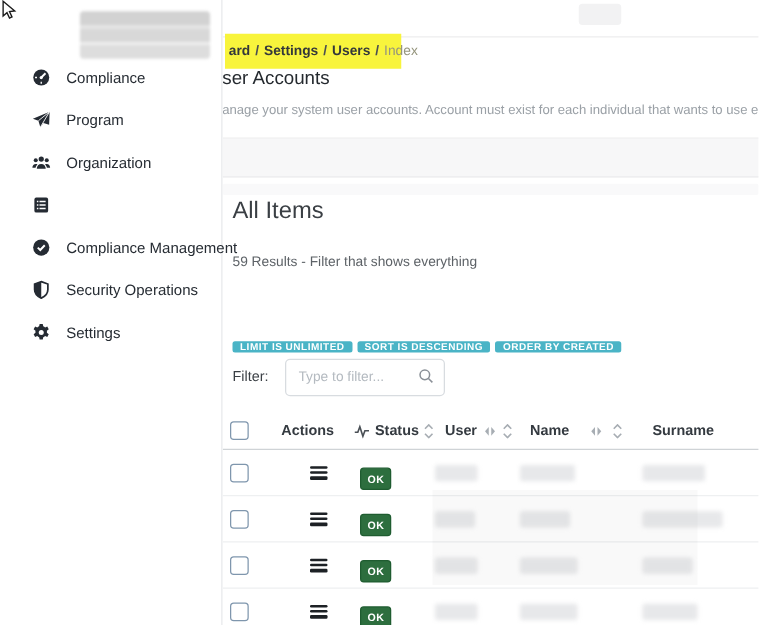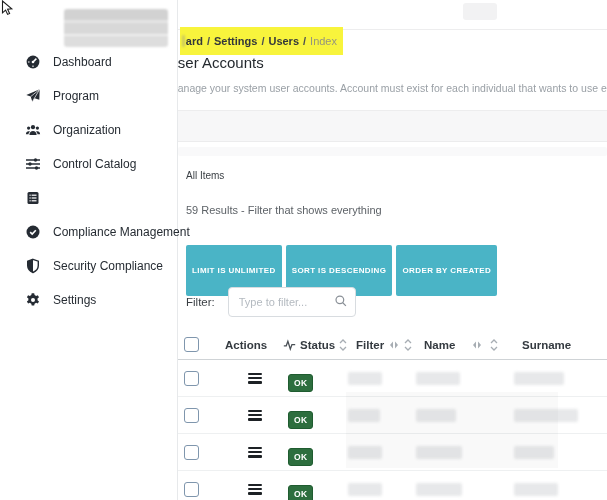--- a/index.html
+++ b/index.html
@@ -13,40 +13,40 @@
   *{box-sizing:border-box;margin:0;padding:0;}
   html,body{width:607px;height:500px;overflow:hidden;background:#fff;}
   body{font-family:"Liberation Sans","DejaVu Sans",sans-serif;color:var(--ink);}
   .stage{position:relative;width:607px;height:500px;background:#fff;}
 
   
   .main{position:absolute;left:178px;top:0;width:429px;height:500px;overflow:hidden;background:#fff;}
   .topbar{position:absolute;left:0;top:0;width:429px;height:30px;border-bottom:1px solid #ededee;}
   .blur-chip{position:absolute;left:285px;top:3px;width:34px;height:17px;background:#f2f2f3;border-radius:3px;}
 
-  .breadcrumb{position:absolute;left:2px;top:27px;width:163px;height:28px;background:var(--yellow);
+  .breadcrumb{position:absolute;left:2px;top:27px;width:141px;height:28px;background:var(--yellow);
     display:flex;align-items:center;padding:0 6px 0 2px;z-index:3;font-size:11px;font-weight:700;color:#33373b;white-space:nowrap;}
   .breadcrumb .blur-frag{display:inline-block;width:27px;height:12px;background:rgba(150,150,138,.45);filter:blur(1px);margin-right:1px;border-radius:2px;}
   .breadcrumb .sep{margin:0 4px;color:#4a4e52;}
   .breadcrumb .crumb{cursor:pointer;}
   .breadcrumb .current{color:#95957d;font-weight:400;}
 
   .page-title{position:absolute;left:0;top:54px;margin-left:-11px;font-size:15px;font-weight:500;color:#24292e;white-space:nowrap;}
   .page-desc{position:absolute;left:0;top:82px;margin-left:-9px;font-size:10.5px;color:var(--muted);white-space:nowrap;}
 
   .divider{position:absolute;left:0;top:110px;width:429px;border-top:1px solid #ededee;}
   .toolbar-band{position:absolute;left:0;top:111px;width:429px;height:31px;background:#f7f7f8;border-bottom:1px solid #ececed;}
   .substrip{position:absolute;left:0;top:147px;width:429px;height:9px;background:#f9f9fa;border-radius:2px;}
 
-  .section-title{position:absolute;left:8px;top:170px;font-size:10px;font-weight:500;color:#3a3f44;text-align:center;}
+  .section-title{position:absolute;left:8px;top:158px;font-size:19px;font-weight:500;color:#3a3f44;text-align:center;}
   .results-line{position:absolute;left:8px;top:204px;font-size:11px;color:#5d6267;}
 
   .chips{position:absolute;left:8px;top:245px;display:flex;gap:4px;}
   .chip{background:var(--teal);color:#fff;font-size:8px;font-weight:700;letter-spacing:.4px;
-    padding:21px 6px;border:0;border-radius:2px;cursor:pointer;font-family:inherit;}
+    padding:0 6px;border:0;border-radius:2px;cursor:pointer;font-family:inherit;margin-top:28px;}
 
   .filter-row{position:absolute;left:8px;top:287px;display:flex;align-items:center;}
   .filter-label{font-size:11.5px;color:#3a3f44;margin-right:13px;}
   .filter-box{position:relative;}
   .filter-input{width:128px;height:30px;border:1px solid #d8dce0;border-radius:4px;padding:0 28px 0 10px;
     font-size:11px;color:#3a3f44;font-family:inherit;outline:none;}
   .filter-input::placeholder{color:#b4bac0;}
   .search-ico{position:absolute;right:8px;top:7px;cursor:pointer;}
 
   
@@ -149,21 +149,21 @@
           </span>
           <span>Status</span>
           <span>
             <svg width="8" height="12" viewBox="0 0 8 12">
                 <polyline points="1,4 4,1 7,4" fill="none" stroke="#a7adb3" stroke-width="1.3"></polyline>
                 <polyline points="1,8 4,11 7,8" fill="none" stroke="#a7adb3" stroke-width="1.3"></polyline>
               </svg>
           </span>
         </span>
         <span class="c-login">
-          <span>Filter</span>
+          <span>User</span>
           <span>
             <svg width="10" height="10" viewBox="0 0 10 10">
                 <path d="M4 1.5 1 5l3 3.5Z" fill="#a7adb3"></path>
                 <path d="M6 1.5 9 5 6 8.5Z" fill="#a7adb3"></path>
               </svg>
           </span>
           <span>
             <svg width="8" height="12" viewBox="0 0 8 12">
                 <polyline points="1,4 4,1 7,4" fill="none" stroke="#a7adb3" stroke-width="1.3"></polyline>
                 <polyline points="1,8 4,11 7,8" fill="none" stroke="#a7adb3" stroke-width="1.3"></polyline>
@@ -299,21 +299,21 @@
     <ul class="nav">
       <li>
         <span class="ico">
           <svg width="16" height="16" viewBox="0 0 16 16">
               <circle cx="8" cy="8" r="6.4" fill="#252b33"></circle>
               <path d="M8 8 11.4 4.6" stroke="#fff" stroke-width="1.5"></path>
               <circle cx="8" cy="8" r="1.3" fill="#fff"></circle>
               <path d="M3 8h1.6M8 13v-1.6" stroke="#fff" stroke-width="1.1"></path>
             </svg>
         </span>
-        <span class="lbl">Dashboard</span>
+        <span class="lbl">Compliance</span>
       </li>
       <li>
         <span class="ico">
           <svg width="16" height="16" viewBox="0 0 16 16">
               <path d="M14.7 1.3 1.3 6.9l4.4 1.7 1.6 5.1 2.4-3.4 4.6 1.4Z" fill="#252b33"></path>
               <path d="M5.7 8.6 14.7 1.3 7.3 13.7" fill="none" stroke="#fff" stroke-width="0.7"></path>
             </svg>
         </span>
         <span class="lbl">Program</span>
       </li>
@@ -325,33 +325,20 @@
               <circle cx="12.4" cy="6.1" r="1.6"></circle>
               <path d="M4.4 13c0-2.3 1.5-3.9 3.6-3.9s3.6 1.6 3.6 3.9Z"></path>
               <path d="M.9 12.2c0-1.8 1.2-3 2.7-3 .5 0 1 .1 1.4.4-.9.9-1.5 1.9-1.5 2.6Z"></path>
               <path d="M15.1 12.2c0-1.8-1.2-3-2.7-3-.5 0-1 .1-1.4.4.9.9 1.5 1.9 1.5 2.6Z"></path>
             </svg>
         </span>
         <span class="lbl">Organization</span>
       </li>
       <li>
         <span class="ico">
-          <svg width="16" height="16" viewBox="0 0 16 16" stroke="#252b33" stroke-width="1.5" fill="#252b33">
-              <line x1="1" y1="4" x2="15" y2="4"></line>
-              <line x1="1" y1="8" x2="15" y2="8"></line>
-              <line x1="1" y1="12" x2="15" y2="12"></line>
-              <circle cx="10.5" cy="4" r="1.7" stroke="none"></circle>
-              <circle cx="5" cy="8" r="1.7" stroke="none"></circle>
-              <circle cx="11.5" cy="12" r="1.7" stroke="none"></circle>
-            </svg>
-        </span>
-        <span class="lbl">Control Catalog</span>
-      </li>
-      <li>
-        <span class="ico">
           <svg width="16" height="16" viewBox="0 0 16 16">
               <rect x="2.5" y="2" width="11" height="12" rx="1.5" fill="#252b33"></rect>
               <rect x="4.5" y="4.6" width="1.2" height="1.2" fill="#fff"></rect>
               <rect x="6.6" y="4.6" width="4.9" height="1.2" fill="#fff"></rect>
               <rect x="4.5" y="7.4" width="1.2" height="1.2" fill="#fff"></rect>
               <rect x="6.6" y="7.4" width="4.9" height="1.2" fill="#fff"></rect>
               <rect x="4.5" y="10.2" width="1.2" height="1.2" fill="#fff"></rect>
               <rect x="6.6" y="10.2" width="4.9" height="1.2" fill="#fff"></rect>
             </svg>
         </span>
@@ -365,21 +352,21 @@
         </span>
         <span class="lbl">Compliance Management</span>
       </li>
       <li>
         <span class="ico">
           <svg width="16" height="16" viewBox="0 0 16 16">
               <path d="M8 1.3 13.3 3.2V7.6c0 3.4-2.2 5.6-5.3 6.9-3.1-1.3-5.3-3.5-5.3-6.9V3.2Z" fill="none" stroke="#252b33" stroke-width="1.4"></path>
               <path d="M8 1.3 2.7 3.2V7.6c0 3.4 2.2 5.6 5.3 6.9Z" fill="#252b33"></path>
             </svg>
         </span>
-        <span class="lbl">Security Compliance</span>
+        <span class="lbl">Security Operations</span>
       </li>
       <li>
         <span class="ico">
           <svg width="16" height="16" viewBox="0 0 16 16">
               <path d="M6.7 1.2 6.3 3a5.2 5.2 0 0 0-1.5.9l-1.7-.7L1.9 5.3l1.5 1.2a5.3 5.3 0 0 0 0 1.7L1.9 9.4l1.2 2.1 1.7-.7c.5.4 1 .7 1.5.9l.4 1.8h2.5l.4-1.8c.5-.2 1-.5 1.5-.9l1.7.7 1.2-2.1-1.5-1.2a5.3 5.3 0 0 0 0-1.7l1.5-1.2-1.2-2.1-1.7.7a5.2 5.2 0 0 0-1.5-.9l-.4-1.8Z" fill="#252b33"></path>
               <circle cx="8" cy="8" r="2" fill="#fff"></circle>
             </svg>
         </span>
         <span class="lbl">Settings</span>
       </li>

